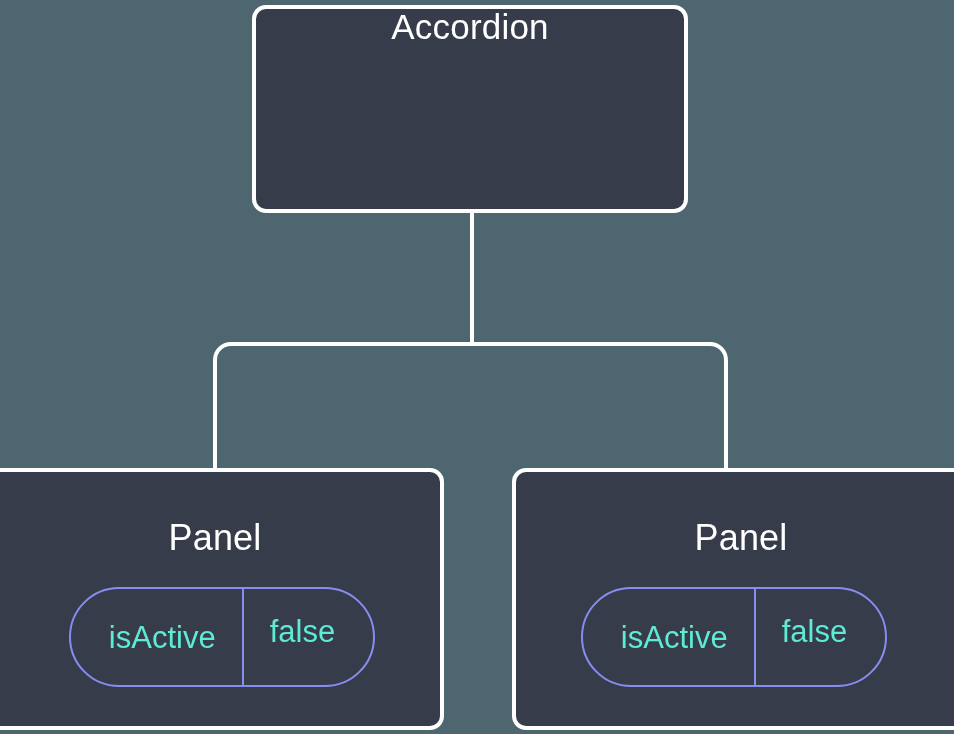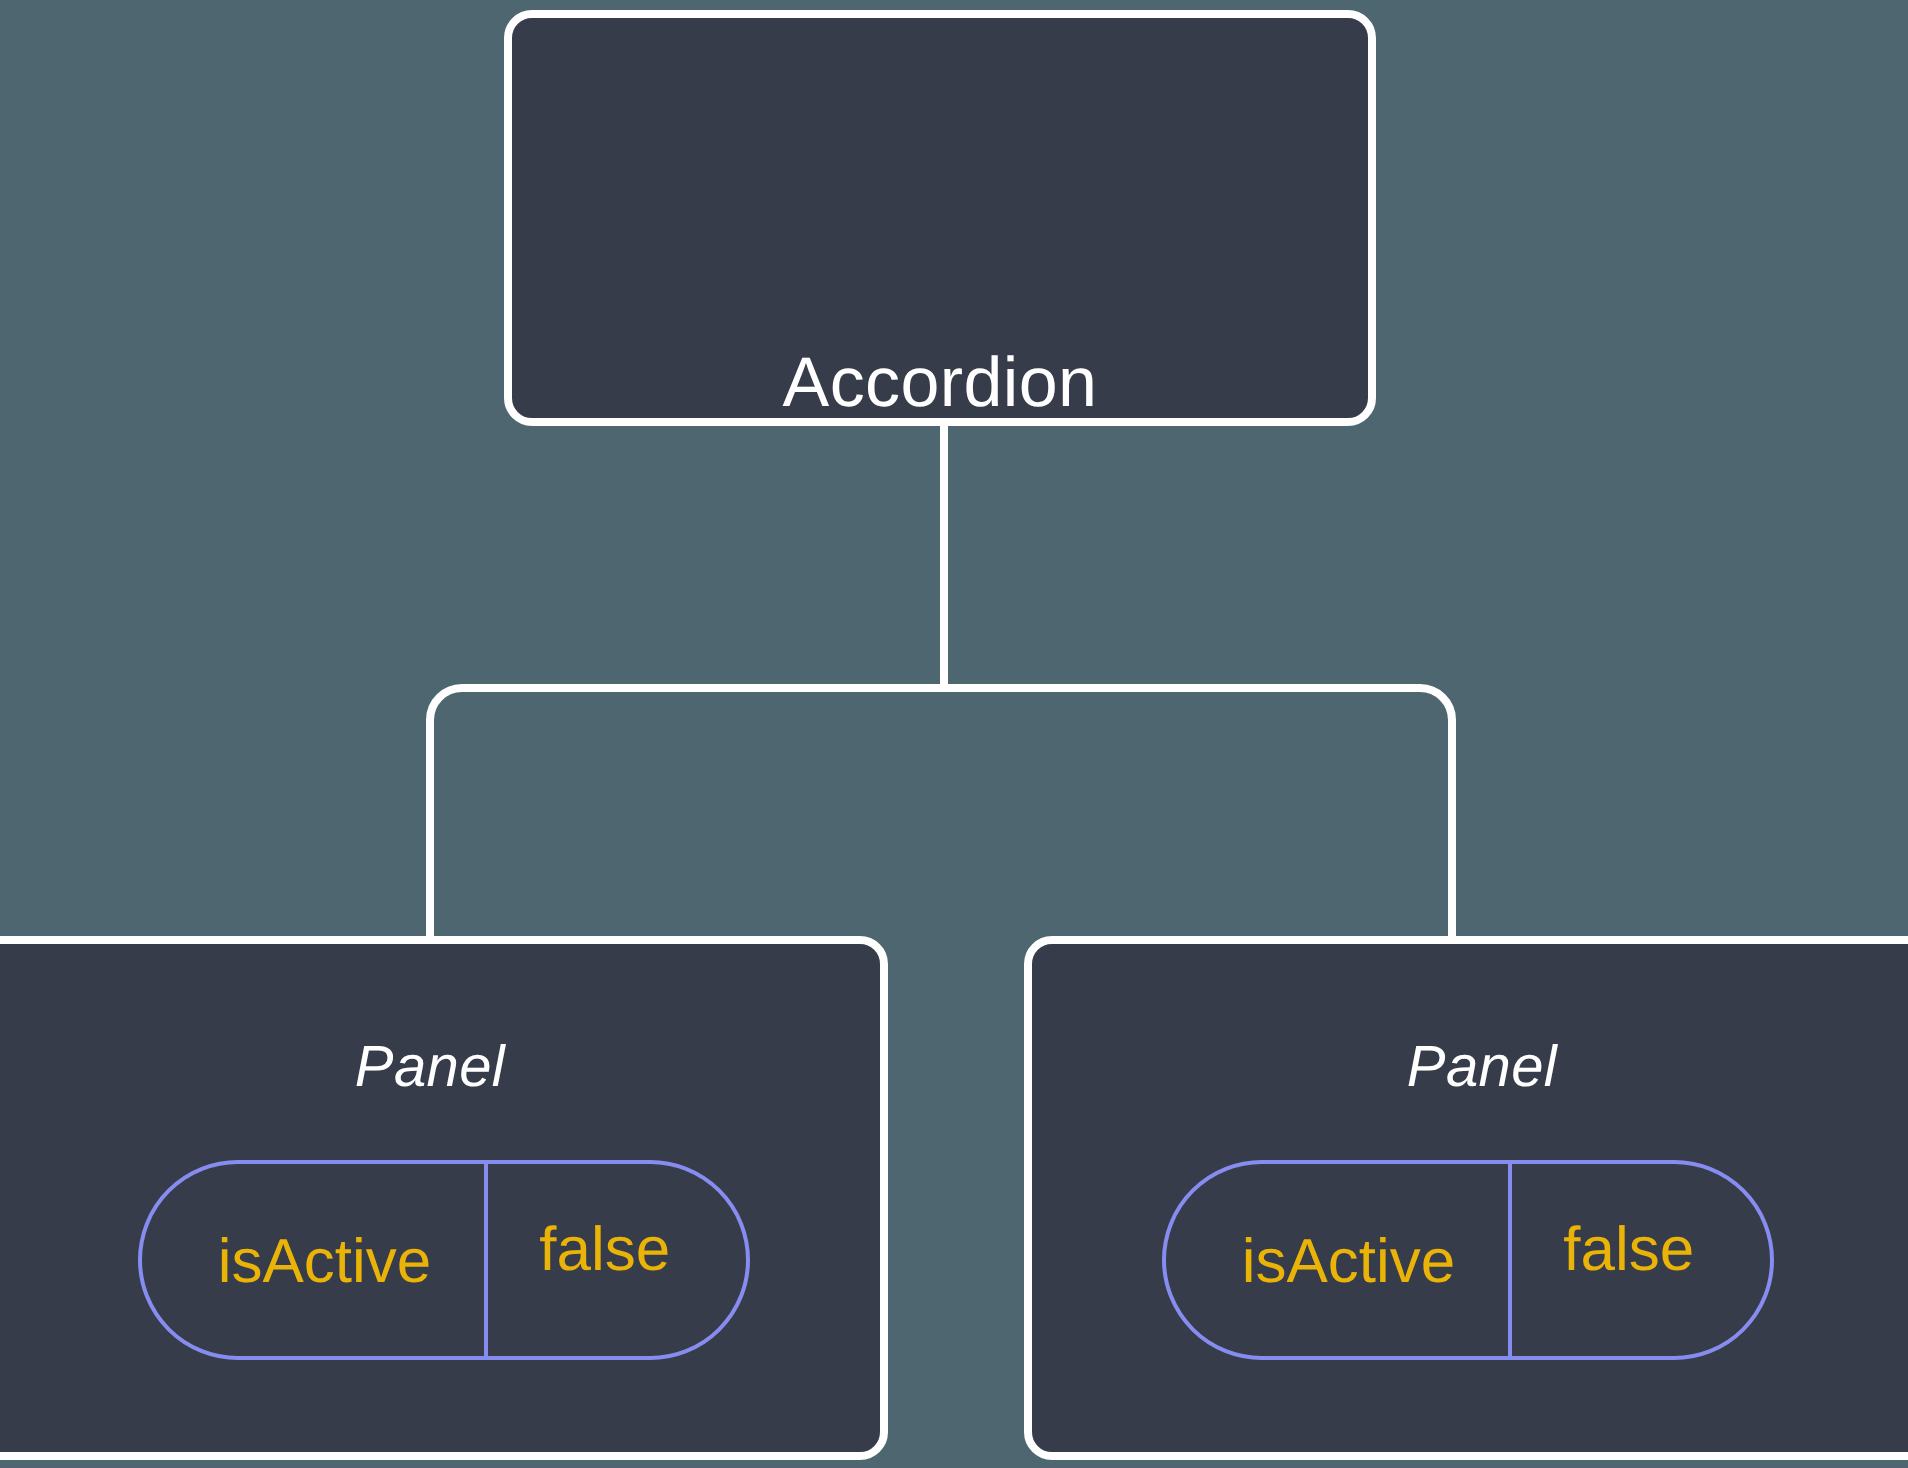--- a/index.html
+++ b/index.html
@@ -43,21 +43,21 @@
     display: flex;
     flex-direction: column;
     align-items: center;
   }
 
   .node-root {
     left: 252px;
     top: 5px;
     width: 436px;
     height: 208px;
-    justify-content: flex-end;
+    justify-content: flex-start;
   }
 
   .node-title {
     color: #ffffff;
     font-weight: 400;
     letter-spacing: 0.2px;
     white-space: nowrap;
   }
 
   .node-root .node-title {
@@ -76,42 +76,41 @@
     left: -14px;
     width: 458px;
   }
 
   .node-child-right {
     left: 512px;
     width: 458px;
   }
 
   .node-child .node-title {
-    font-size: 29px;
+    font-size: 36px;
     line-height: 1;
-    font-style: italic;
   }
 
   
   .prop-pill {
     margin-top: 31px;
     box-sizing: border-box;
     height: 100px;
     border: 2px solid #878df0;
     border-radius: 50px;
     display: flex;
     align-items: stretch;
     background: transparent;
   }
 
   .prop-cell {
     display: flex;
     align-items: center;
     justify-content: center;
-    color: #eab308;
+    color: #5eead4;
     font-size: 31px;
     line-height: 1;
     white-space: nowrap;
     box-sizing: border-box;
   }
 
   .prop-key {
     padding: 0 26px 0 38px;
   }
 

